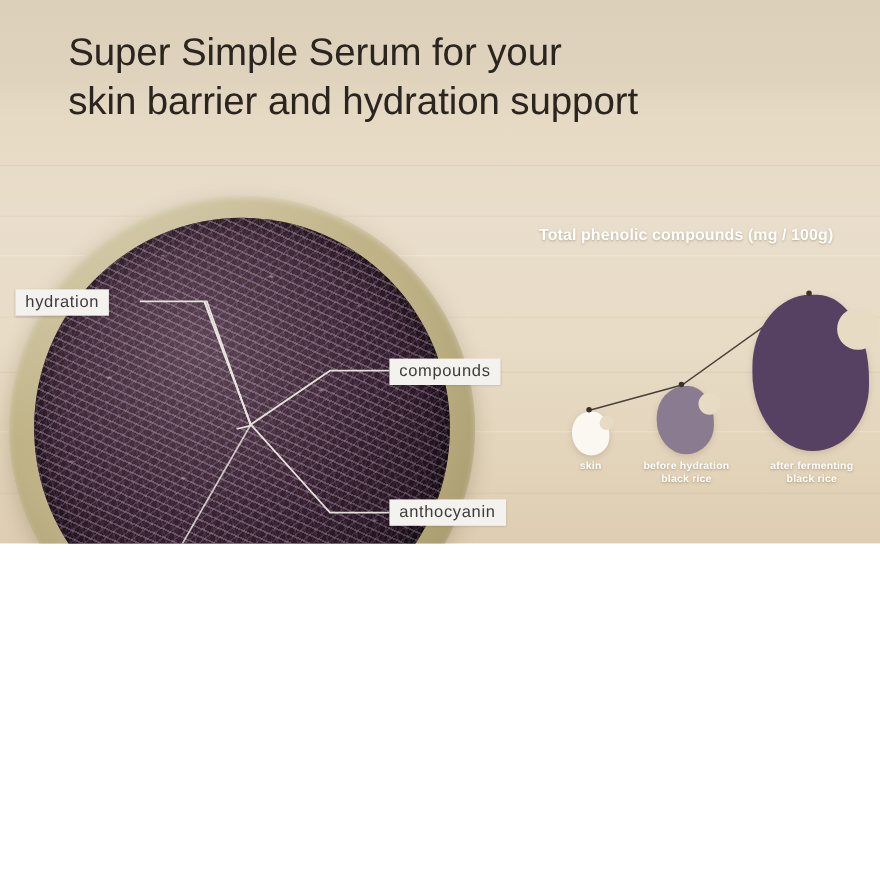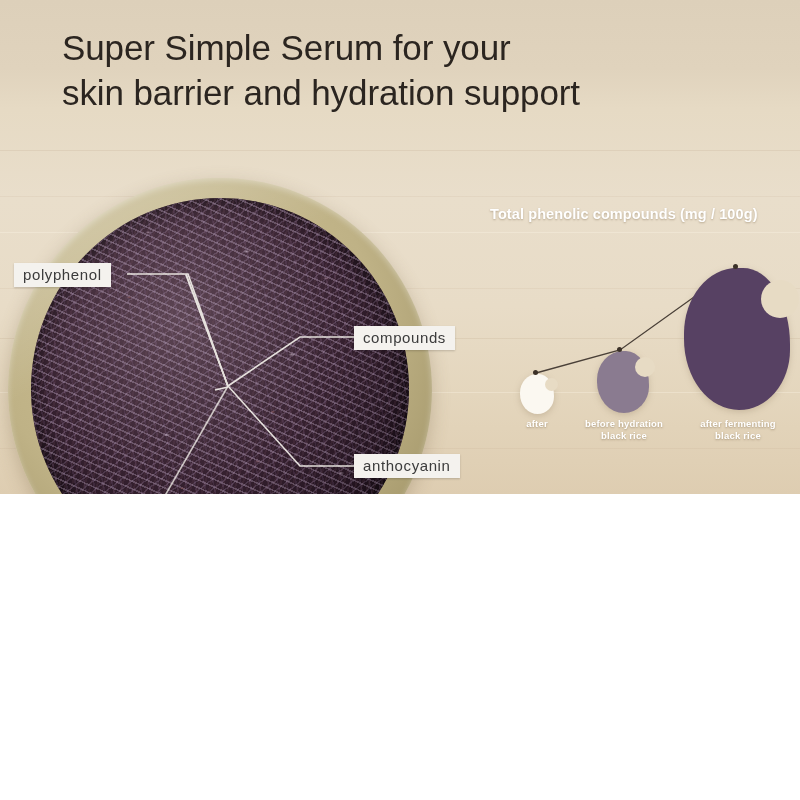--- a/index.html
+++ b/index.html
@@ -171,38 +171,38 @@
         <path d="M228 386 L186 275"></path>
 
         <path d="M354 337 L300 337 L228 386"></path>
 
         <path d="M354 466 L300 466 L228 386"></path>
 
         <path d="M228 386 L128 560" opacity="0.85"></path>
       </g>
     </svg>
 
-    <div class="callout" id="callout-polyphenol">polyphenol</div>
+    <div class="callout" id="callout-polyphenol">hydration</div>
     <div class="callout" id="callout-flavonoid">compounds</div>
     <div class="callout" id="callout-anthocyanin">anthocyanin</div>
 
     <div class="chart">
 
       <div class="chart-title">Total phenolic compounds (mg / 100g)</div>
 
       <svg style="position:absolute;left:0;top:0;width:338px;height:250px;" viewBox="0 0 338 250" xmlns="http://www.w3.org/2000/svg">
         <polyline points="50,167 134,144 250,61" fill="none" stroke="#4a4038" stroke-width="1.3"></polyline>
       </svg>
 
       <div class="bubble" style="left:34px;top:168px;width:34px;height:40px;">
         <div class="blob" style="background:#fbf8f1;"></div>
         <div class="notch" style="right:-4px;top:4px;width:13px;height:13px;"></div>
       </div>
       <div class="blob-dot" style="left:47px;top:164px;"></div>
-      <div class="bub-label" style="left:14px;top:212px;width:74px;">after</div>
+      <div class="bub-label" style="left:14px;top:212px;width:74px;">skin</div>
 
       <div class="bubble" style="left:111px;top:145px;width:52px;height:62px;">
         <div class="blob" style="background:#8a7b90;"></div>
         <div class="notch" style="right:-6px;top:6px;width:20px;height:20px;"></div>
       </div>
       <div class="blob-dot" style="left:131px;top:141px;"></div>
       <div class="bub-label" style="left:82px;top:212px;width:112px;">before hydration
 black rice</div>
 
       <div class="bubble" style="left:198px;top:62px;width:106px;height:142px;">

